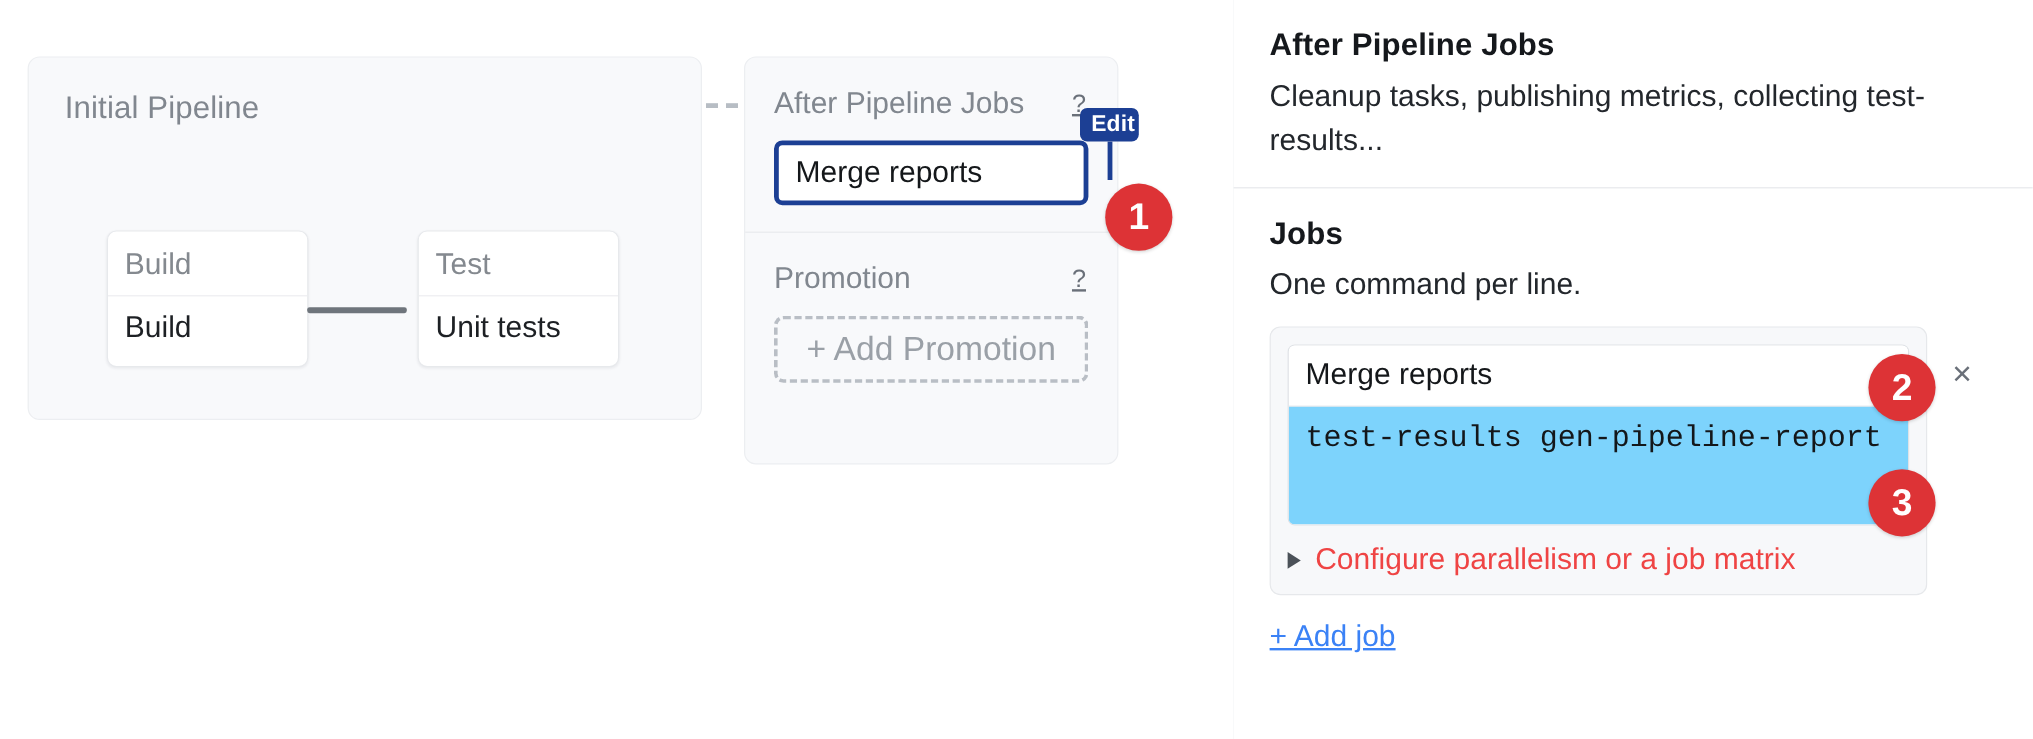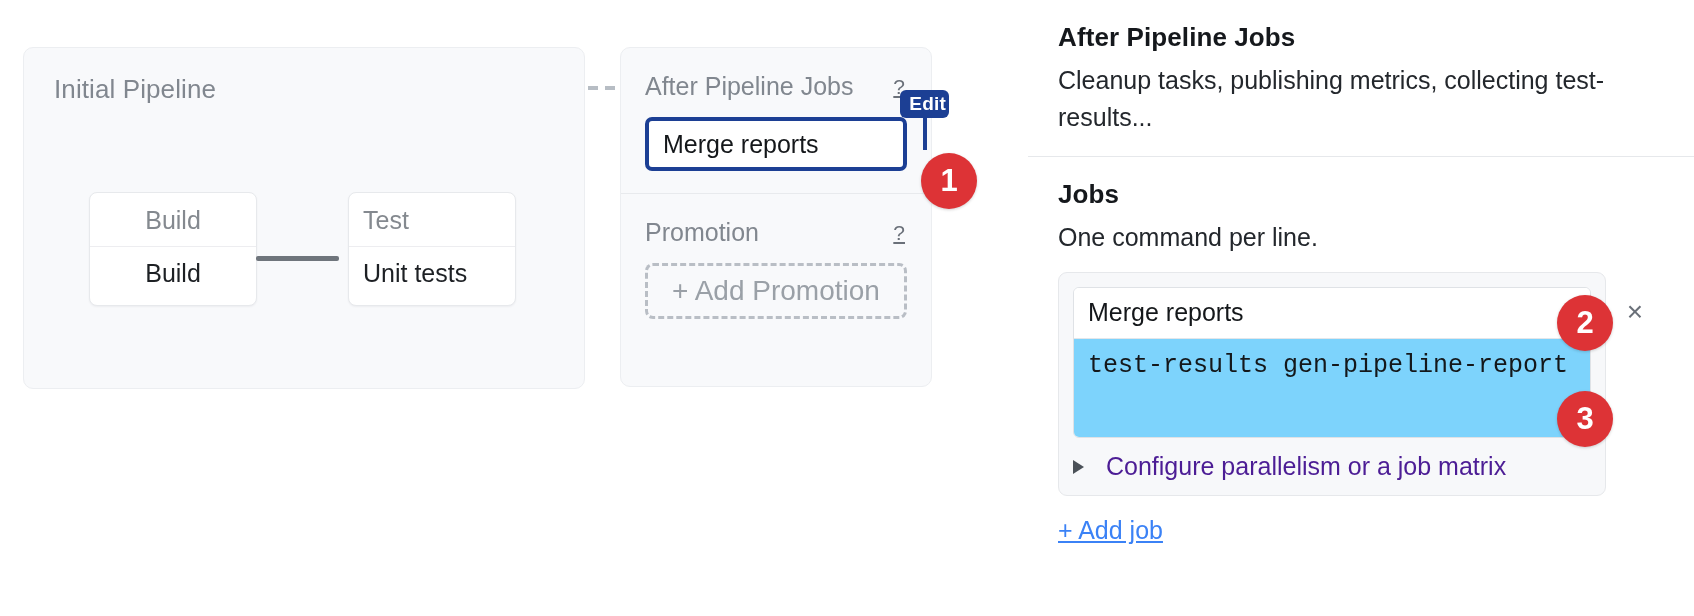--- a/index.html
+++ b/index.html
@@ -35,21 +35,21 @@
     height: 616px;
     background: #e3e6ea;
   }
 
   
   .pipeline-card {
     position: absolute;
     left: 23px;
     top: 47px;
     width: 562px;
-    height: 342px;
+    height: 303px;
     background: #f8f9fb;
     border: 1px solid #eceef1;
     border-radius: 10px;
   }
   .pipeline-title {
     position: absolute;
     left: 30px;
     top: 26px;
     font-size: 26px;
     color: #81878f;
@@ -76,21 +76,21 @@
     white-space: nowrap;
   }
   .node-body {
     padding: 11px 14px 15px 14px;
     font-size: 25px;
     color: #1d2024;
     line-height: 1.25;
     white-space: nowrap;
   }
 
-  #node-build { left: 65px; top: 144px; text-align: center; }
+  #node-build { left: 65px; top: 144px; }
   #node-test  { left: 324px; top: 144px; }
 
   .edge {
     position: absolute;
     left: 232px;
     top: 208px;
     width: 83px;
     height: 5px;
     background: #6f757c;
     border-radius: 2px;
@@ -285,25 +285,25 @@
     background: #9aa0a7;
     height: 1px;
     transform-origin: right bottom;
   }
   .resize-grip::before { bottom: 0; width: 10px; transform: rotate(-45deg); }
   .resize-grip::after  { bottom: 4px; width: 6px; transform: rotate(-45deg); }
 
   .disclosure {
     display: flex;
     align-items: center;
-    gap: 22px;
+    gap: 12px;
     margin-top: 14px;
     cursor: pointer;
     font-size: 25px;
-    color: #4c1d95;
+    color: #ef4444;
     white-space: nowrap;
   }
   .tri {
     width: 0; height: 0;
     border-left: 11px solid #4b5158;
     border-top: 7px solid transparent;
     border-bottom: 7px solid transparent;
     flex: 0 0 auto;
   }
 

